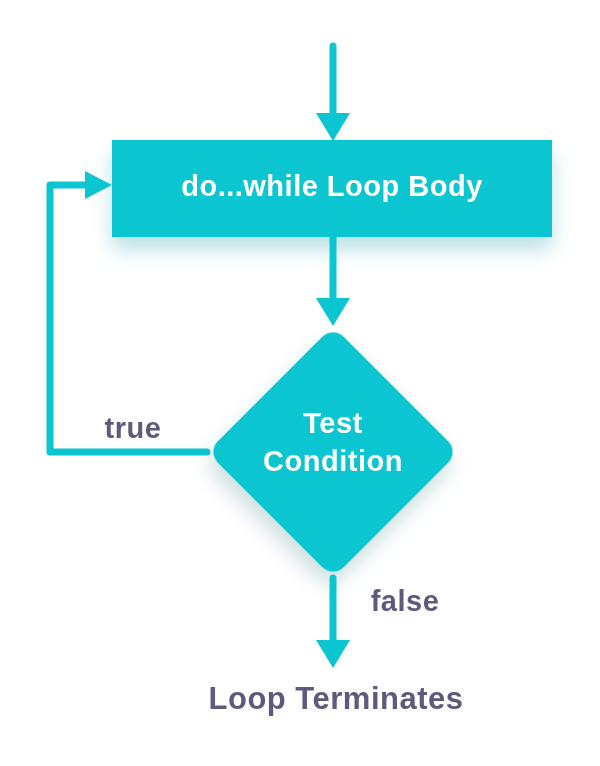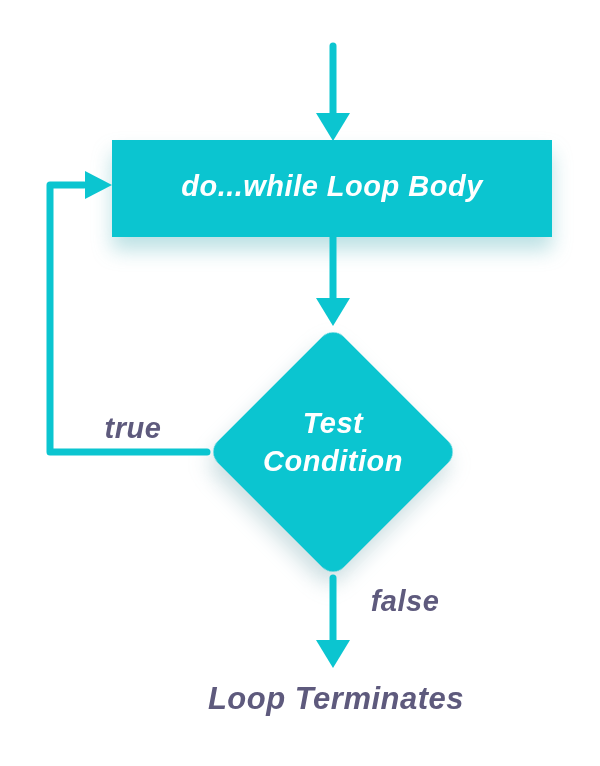--- a/index.html
+++ b/index.html
@@ -9,21 +9,20 @@
     background: #ffffff;
     width: 600px;
     height: 766px;
     overflow: hidden;
     font-family: "Liberation Sans", sans-serif;
   }
   .canvas-wrap {
     position: relative;
     width: 600px;
     height: 766px;
-    font-style: italic;
   }
   svg {
     display: block;
   }
   .node-shape {
     filter: drop-shadow(0 13px 10px rgba(64, 170, 178, 0.35));
   }
   .diamond-shape {
     filter: drop-shadow(6px 11px 10px rgba(90, 150, 158, 0.30));
   }

